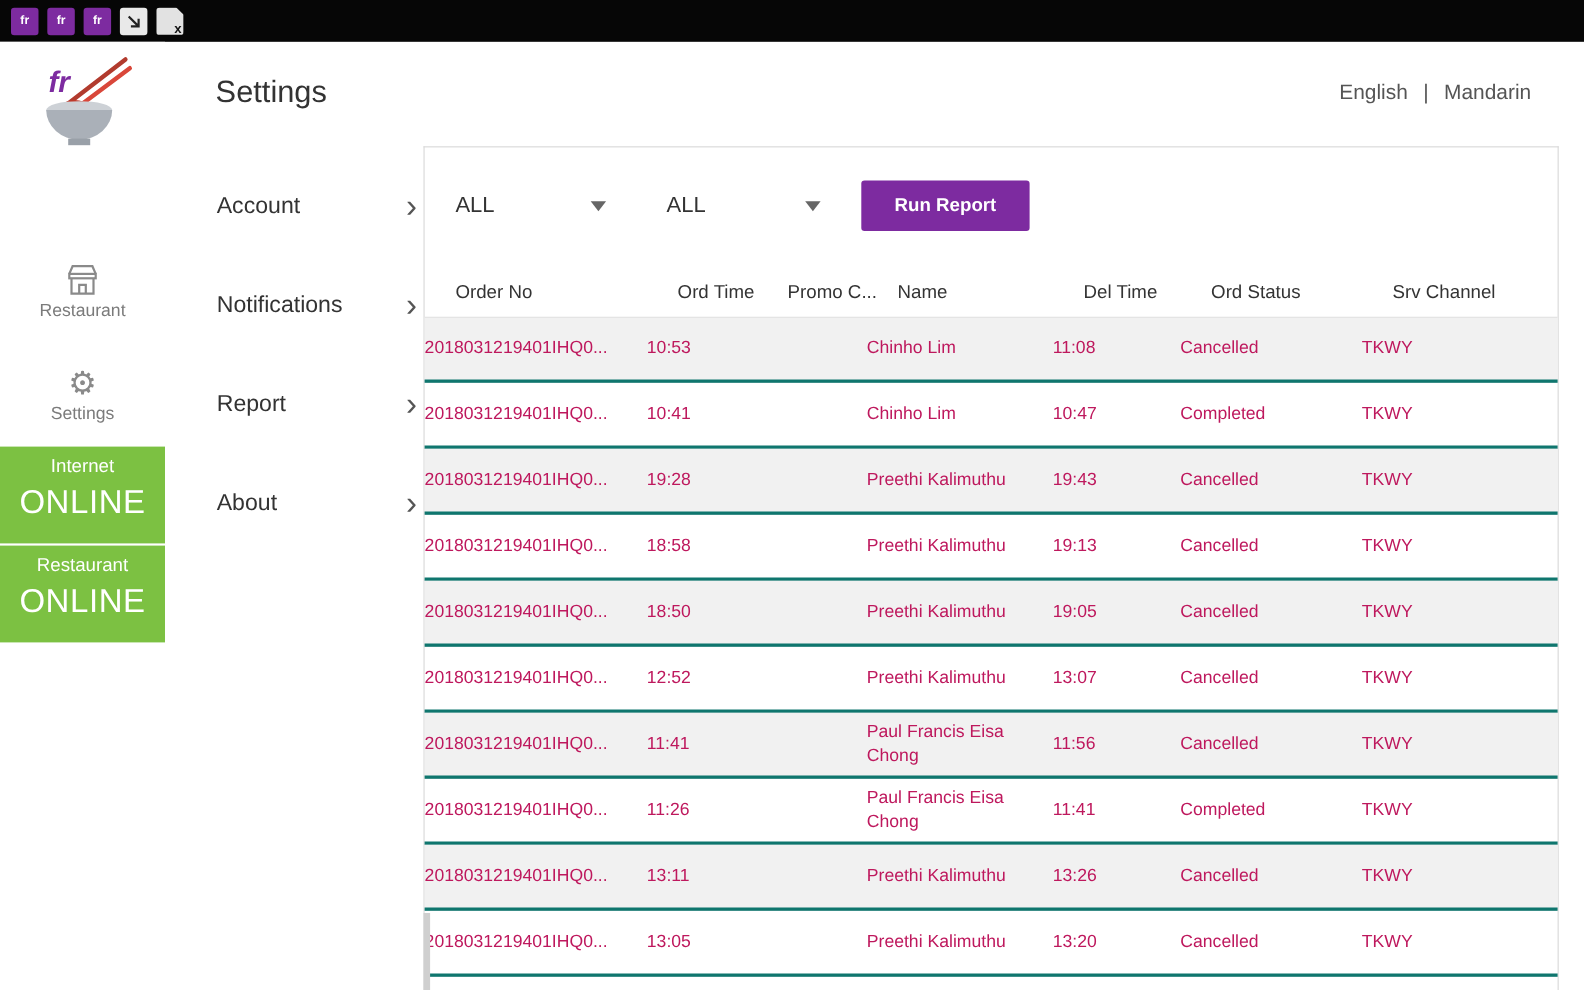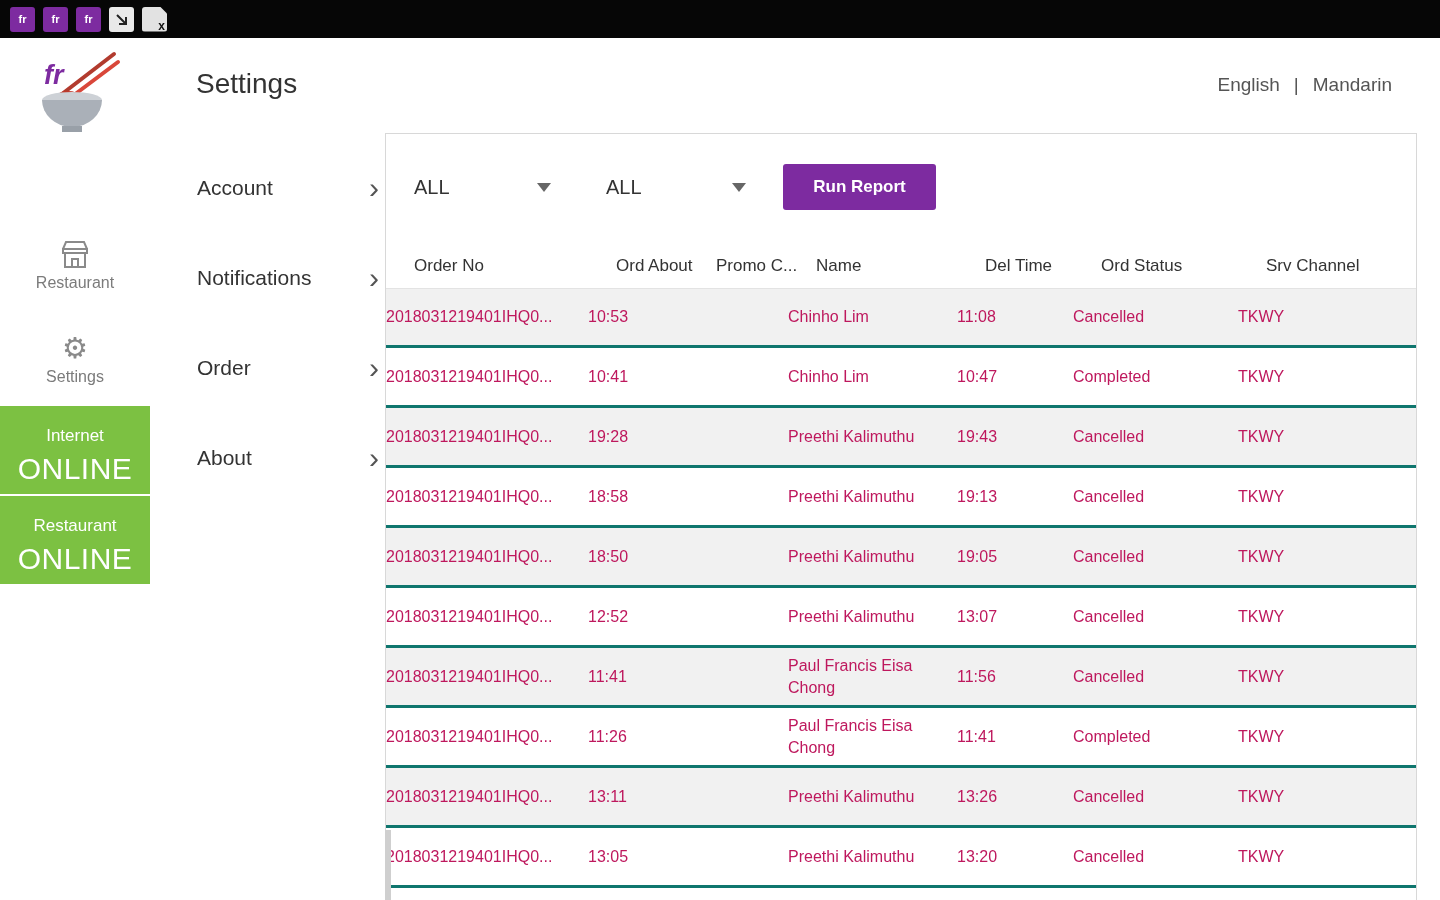--- a/index.html
+++ b/index.html
@@ -46,21 +46,21 @@
   .side-item { position:absolute; left:0; width:150px; text-align:center; cursor:pointer; }
   .side-item .si-ic { height:32px; display:flex; align-items:center; justify-content:center; }
   .si-label { font-size:16px; color:#7b7b7b; margin-top:4px; }
   .gear-glyph { font-family:"DejaVu Sans",sans-serif; font-size:29px; color:#8a8a8a; line-height:30px; }
   .item-orders { top:112px; }
   .item-restaurant { top:200px; }
   .item-settings { top:294px; }
   .online-box { position:absolute; left:0; width:150px; height:88px; background:#7cc142; color:#fff; text-align:center; }
   .box-internet { top:368px; }
   .box-restaurant { top:458px; }
-  .ob-title { font-size:17px; padding-top:20px; }
+  .ob-title { font-size:17px; padding-top:8px; }
   .ob-state { font-size:30px; margin-top:6px; letter-spacing:0.5px; }
 
   
   .page-title { position:absolute; left:196px; top:68px; font-size:28px; color:#333; }
   .lang { position:absolute; top:74px; right:48px; font-size:19px; color:#555; display:flex; gap:14px; align-items:center; }
   .lang span { cursor:pointer; }
   .menu { position:absolute; left:197px; top:170px; width:182px; }
   .menu-item {
     position:absolute; left:0; width:182px; height:36px;
     display:flex; justify-content:space-between; align-items:center;
@@ -185,21 +185,21 @@
 <div class="menu">
   <div class="menu-item mi-account">
     <span class="mi-label">Account</span>
     <span class="chevron">›</span>
   </div>
   <div class="menu-item mi-notifications">
     <span class="mi-label">Notifications</span>
     <span class="chevron">›</span>
   </div>
   <div class="menu-item mi-report">
-    <span class="mi-label">Order</span>
+    <span class="mi-label">Report</span>
     <span class="chevron">›</span>
   </div>
   <div class="menu-item mi-about">
     <span class="mi-label">About</span>
     <span class="chevron">›</span>
   </div>
 </div>
 
 <div class="main">
   <div class="filters">
@@ -209,21 +209,21 @@
     </div>
     <div class="dropdown dd2">
       <span>ALL</span>
       <span class="caret"></span>
     </div>
     <button class="run-btn">Run Report</button>
   </div>
 
   <div class="thead">
       <div class="cell c0">Order No</div>
-      <div class="cell c1">Ord About</div>
+      <div class="cell c1">Ord Time</div>
       <div class="cell c2">Promo C...</div>
       <div class="cell c3">Name</div>
       <div class="cell c4">Del Time</div>
       <div class="cell c5">Ord Status</div>
       <div class="cell c6">Srv Channel</div>
     </div>
   <div class="tbody">
       <div class="trow odd">
         <div class="cell c0">2018031219401IHQ0...</div>
         <div class="cell c1">10:53</div>

